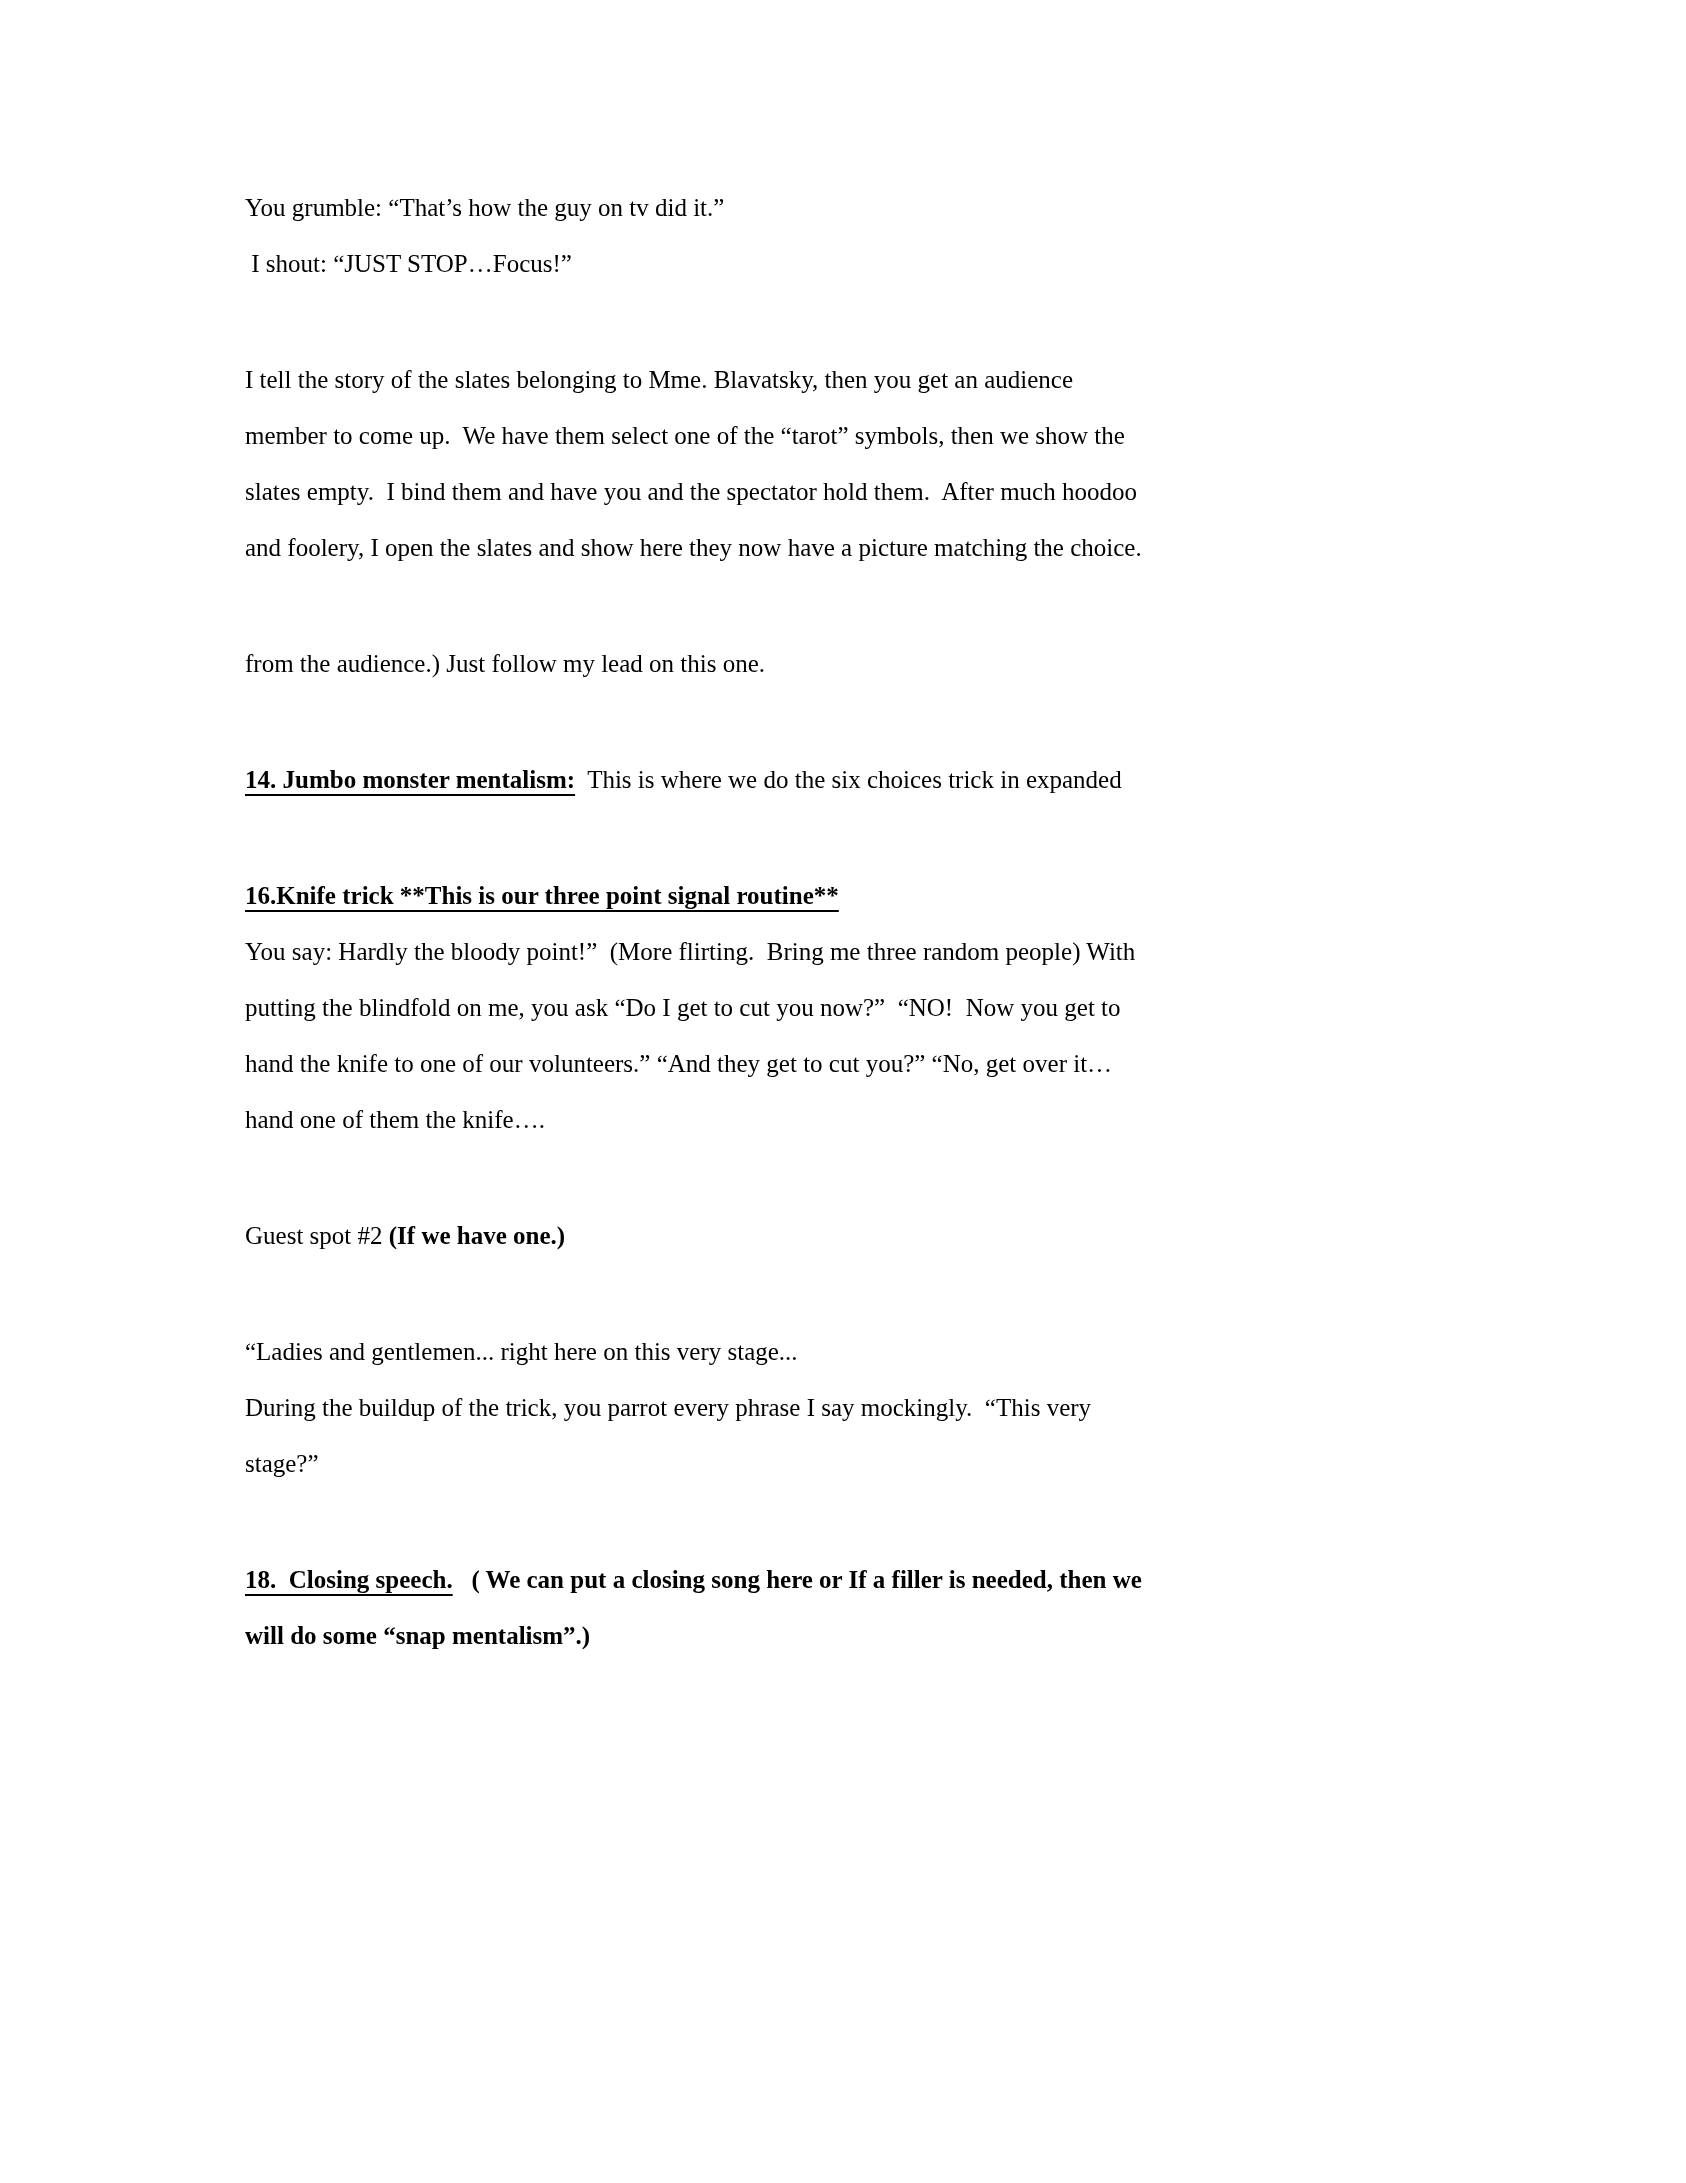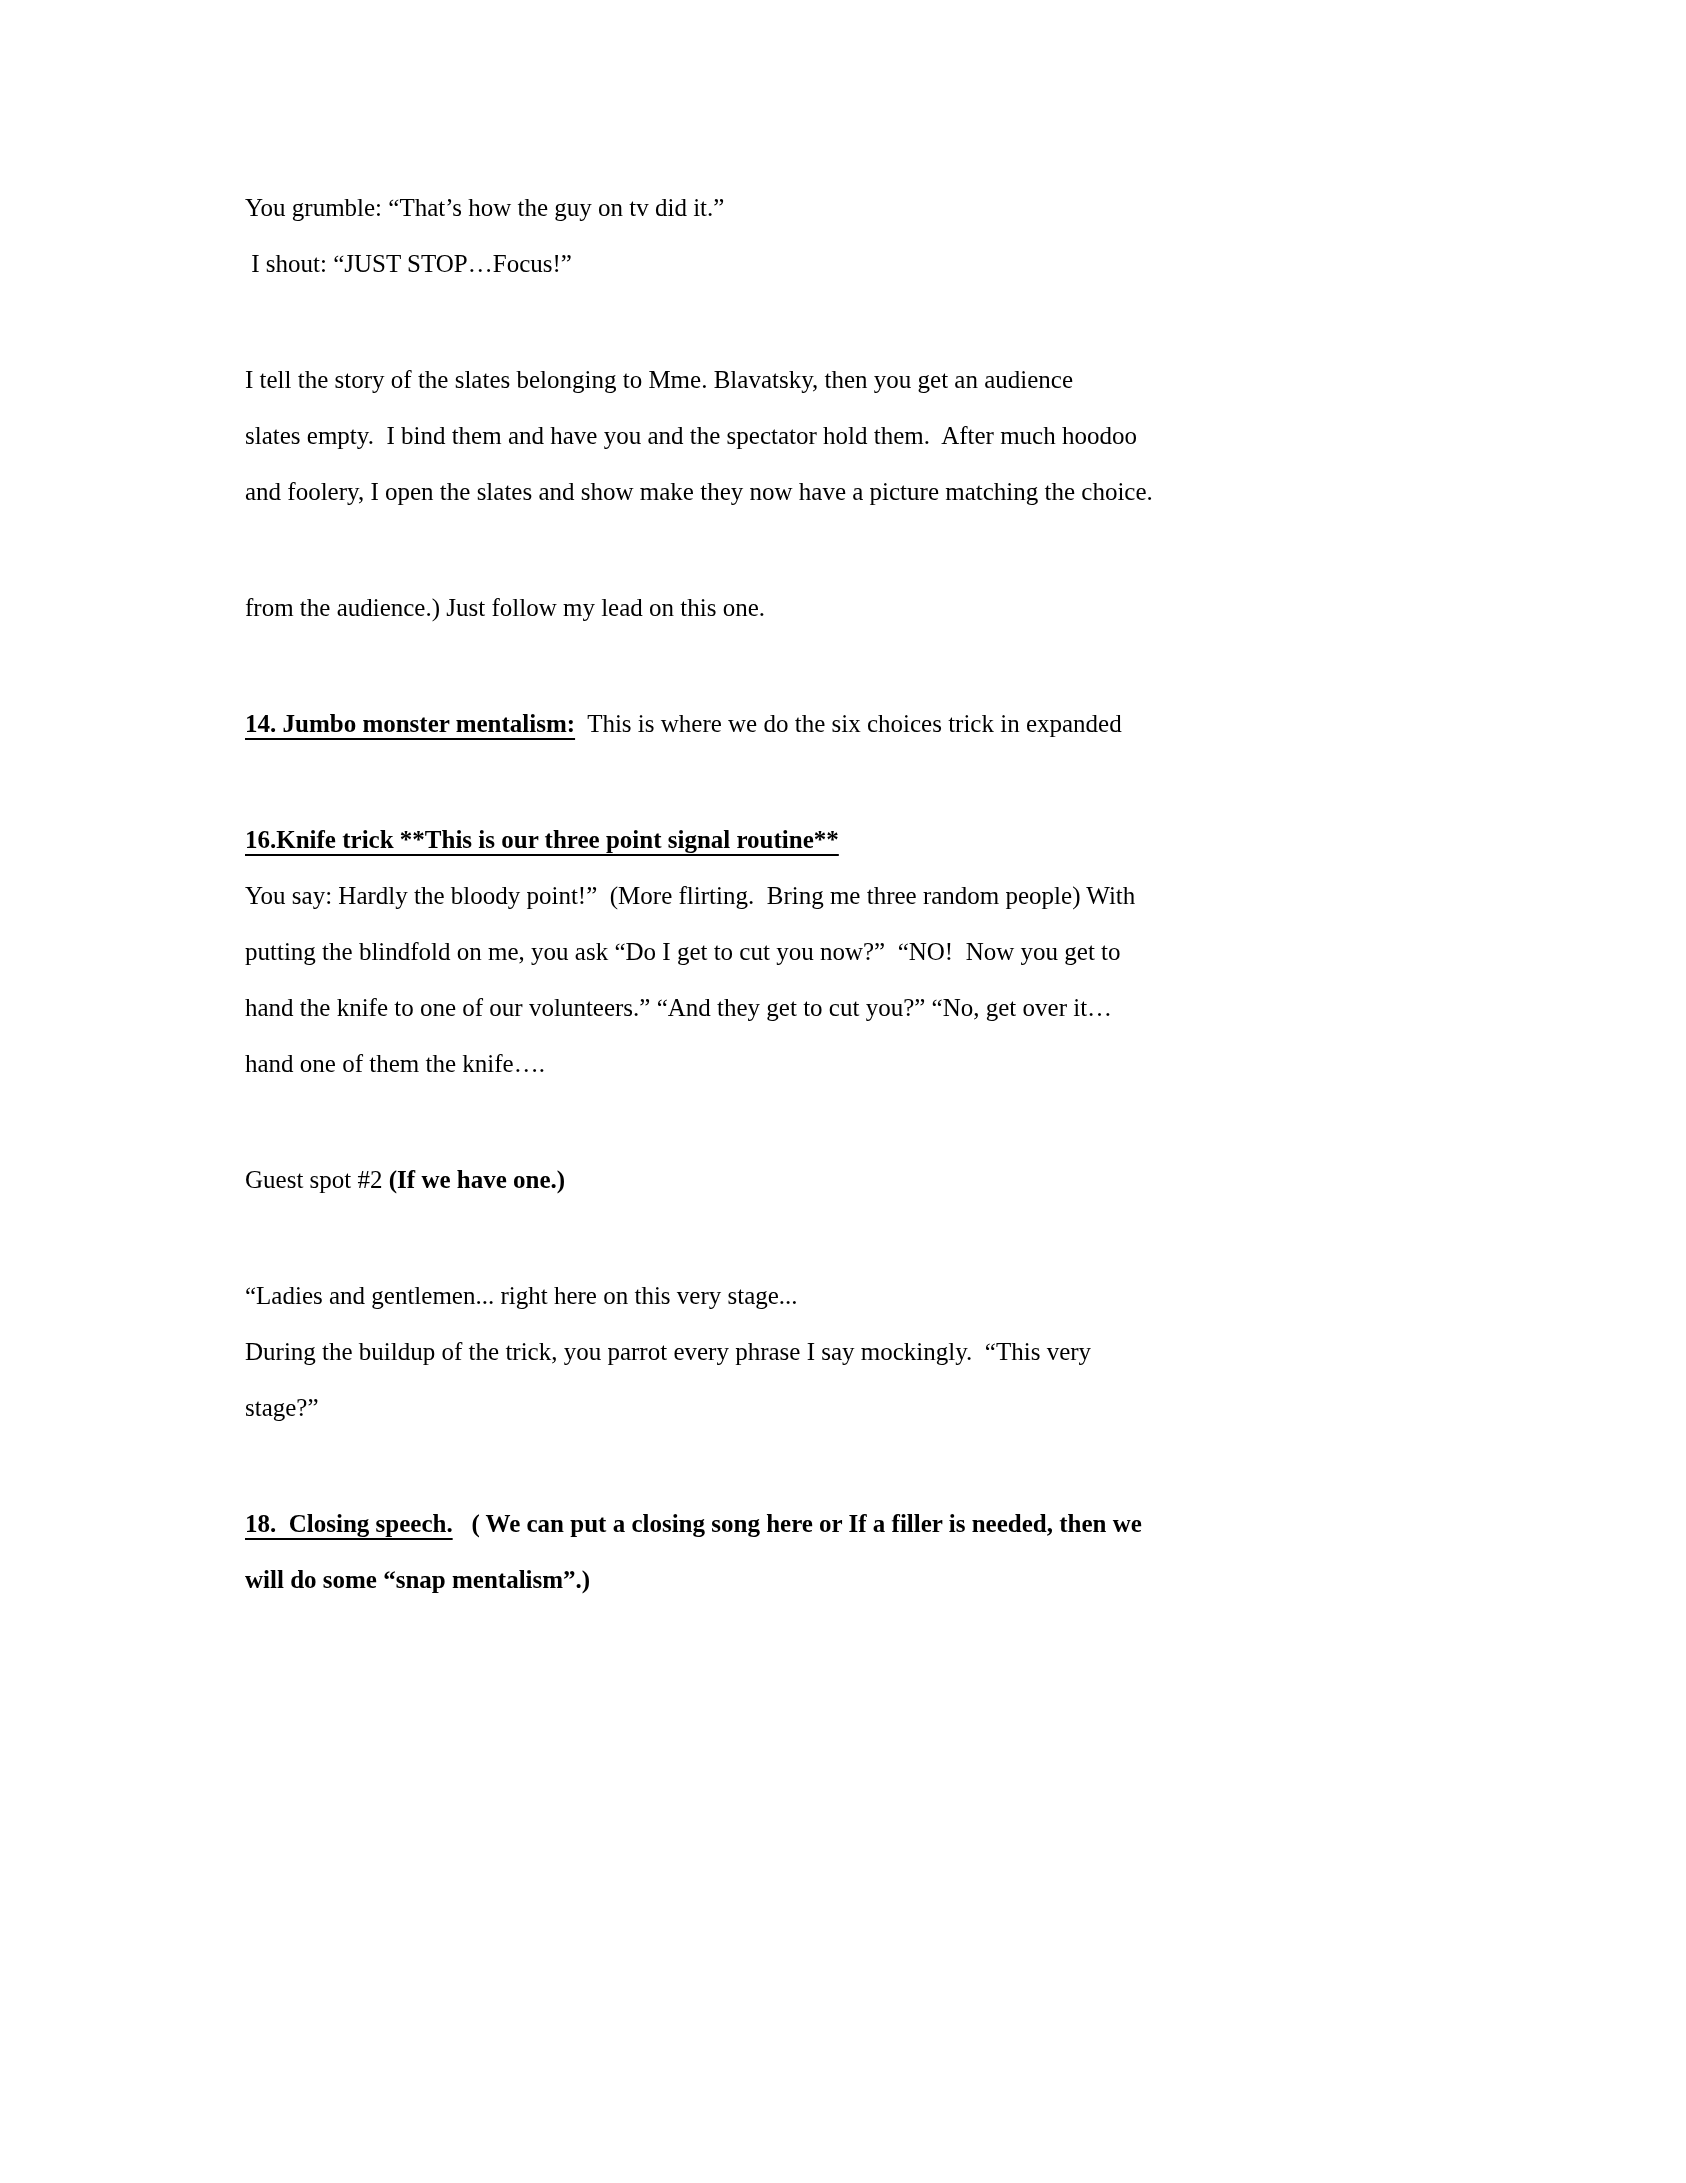--- a/index.html
+++ b/index.html
@@ -50,22 +50,23 @@
 <div class="page">
   <div class="doc">
 
     <div class="block">
       <div class="line">You grumble: “That’s how the guy on tv did it.”</div>
       <div class="line"> I shout: “JUST STOP…Focus!”</div>
     </div>
 
     <div class="block">
       <div class="line">I tell the story of the slates belonging to Mme. Blavatsky, then you get an audience</div>
+      <div class="line">member to come up.  We have them select one of the “tarot” symbols, then we show the</div>
       <div class="line">slates empty.  I bind them and have you and the spectator hold them.  After much hoodoo</div>
-      <div class="line">and foolery, I open the slates and show make they now have a picture matching the choice.</div>
+      <div class="line">and foolery, I open the slates and show here they now have a picture matching the choice.</div>
     </div>
 
     <div class="block">
       <div class="line">from the audience.) Just follow my lead on this one.</div>
     </div>
 
     <div class="block">
       <div class="line"><span class="bu">14. Jumbo monster mentalism:</span><span>  This is where we do the six choices trick in expanded</span></div>
     </div>
 

